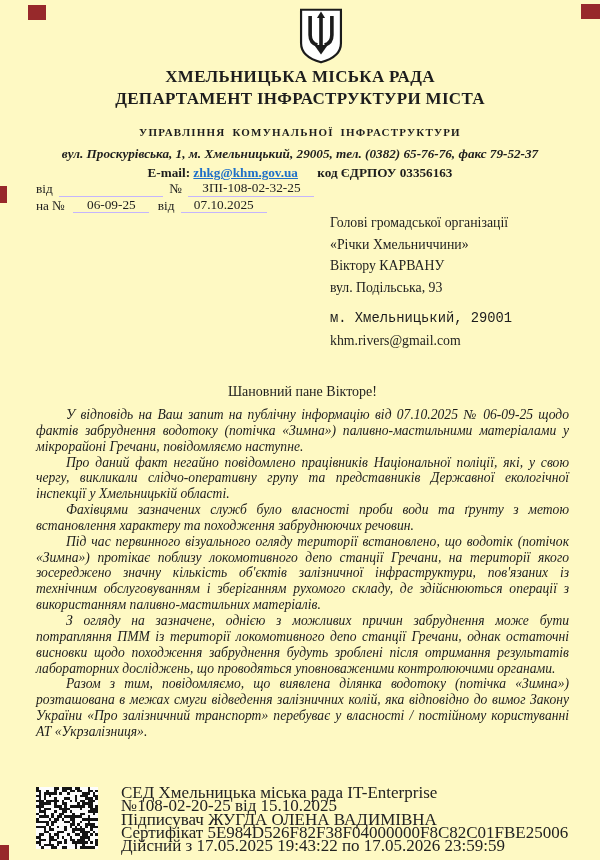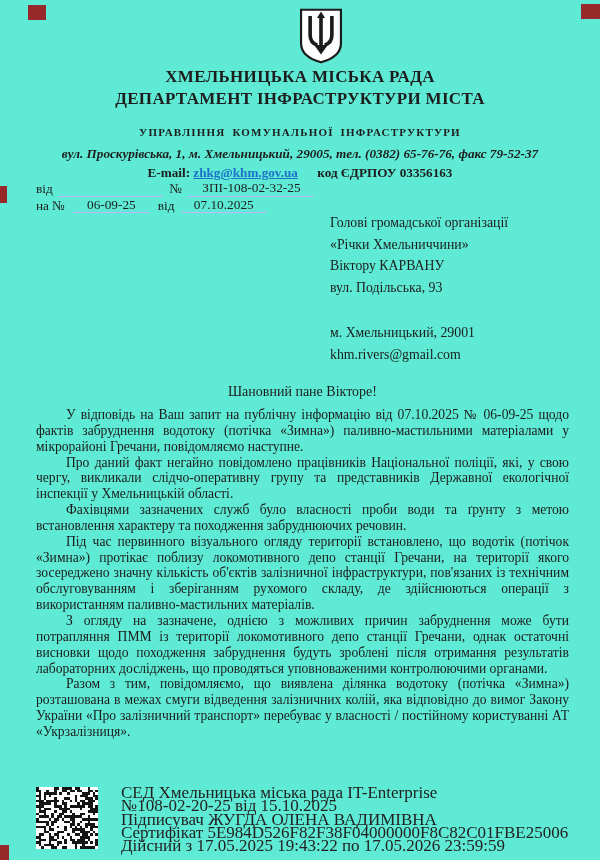--- a/index.html
+++ b/index.html
@@ -1,17 +1,17 @@
 <!DOCTYPE html>
 <html lang="uk" style="--mark-red: #97292b; --link-blue: #1e6fc8; --text-black: #1d1d1d;"><head>
 <meta charset="utf-8">
 <style>
   html,body{margin:0;padding:0;background:#ffffff;}
   .page{
-    position:relative;width:600px;height:860px;background:#5eead4;overflow:hidden;
+    position:relative;width:600px;height:860px;background:#fef9c3;overflow:hidden;
     font-family:"Liberation Serif","DejaVu Serif",serif;color:var(--text-black,#1d1d1d);
   }
   
   .mark{position:absolute;background:var(--mark-red,#97292b);}
   .mark.tl{left:28px;top:5px;width:18px;height:15px;}
   .mark.tr{left:581px;top:4px;width:19px;height:15px;}
   .mark.ml{left:0;top:186px;width:7px;height:17px;}
   .mark.bl{left:0;top:845px;width:9px;height:15px;}
 
   
@@ -30,28 +30,28 @@
   .ul.blank{width:104px;}
   .ul.outnum{min-width:126px;}
   .ul.innum{min-width:76px;}
   .ul.indate{min-width:86px;}
   .refs .lbl{display:inline-block;}
   .refs .gap3{margin-left:3px;}
   .refs .gap5{margin-left:5px;}
 
   
   .recipient{position:absolute;top:212px;left:330px;font-size:13.8px;line-height:21.5px;}
-  .recipient .grp-gap{margin-top:24px;}
+  .recipient .grp-gap{margin-top:10px;font-family:Liberation Mono, monospace;}
 
   
   .salutation{position:absolute;top:384px;left:36px;width:533px;text-align:center;font-size:14px;}
 
   
   .body-text{position:absolute;top:407px;left:36px;width:533px;
-    font-size:13.6px;line-height:15.85px;text-align:justify;color:#1c1c1c;}
+    font-size:13.6px;line-height:15.85px;text-align:justify;color:#1c1c1c;font-style:italic;}
   .body-text p{margin:0;text-indent:30px;}
 
   
   .stamp{position:absolute;top:786px;left:36px;width:560px;font-size:17px;line-height:13.3px;color:#222;}
   .qr{position:absolute;left:0;top:1px;width:62px;height:62px;
     display:grid;grid-template-columns:repeat(24,1fr);grid-template-rows:repeat(24,1fr);background:#fdfdfd;}
   .qr i{display:block;}
   .qr i.on{background:#151515;}
   .stamp-lines{margin-left:85px;}
 </style>

